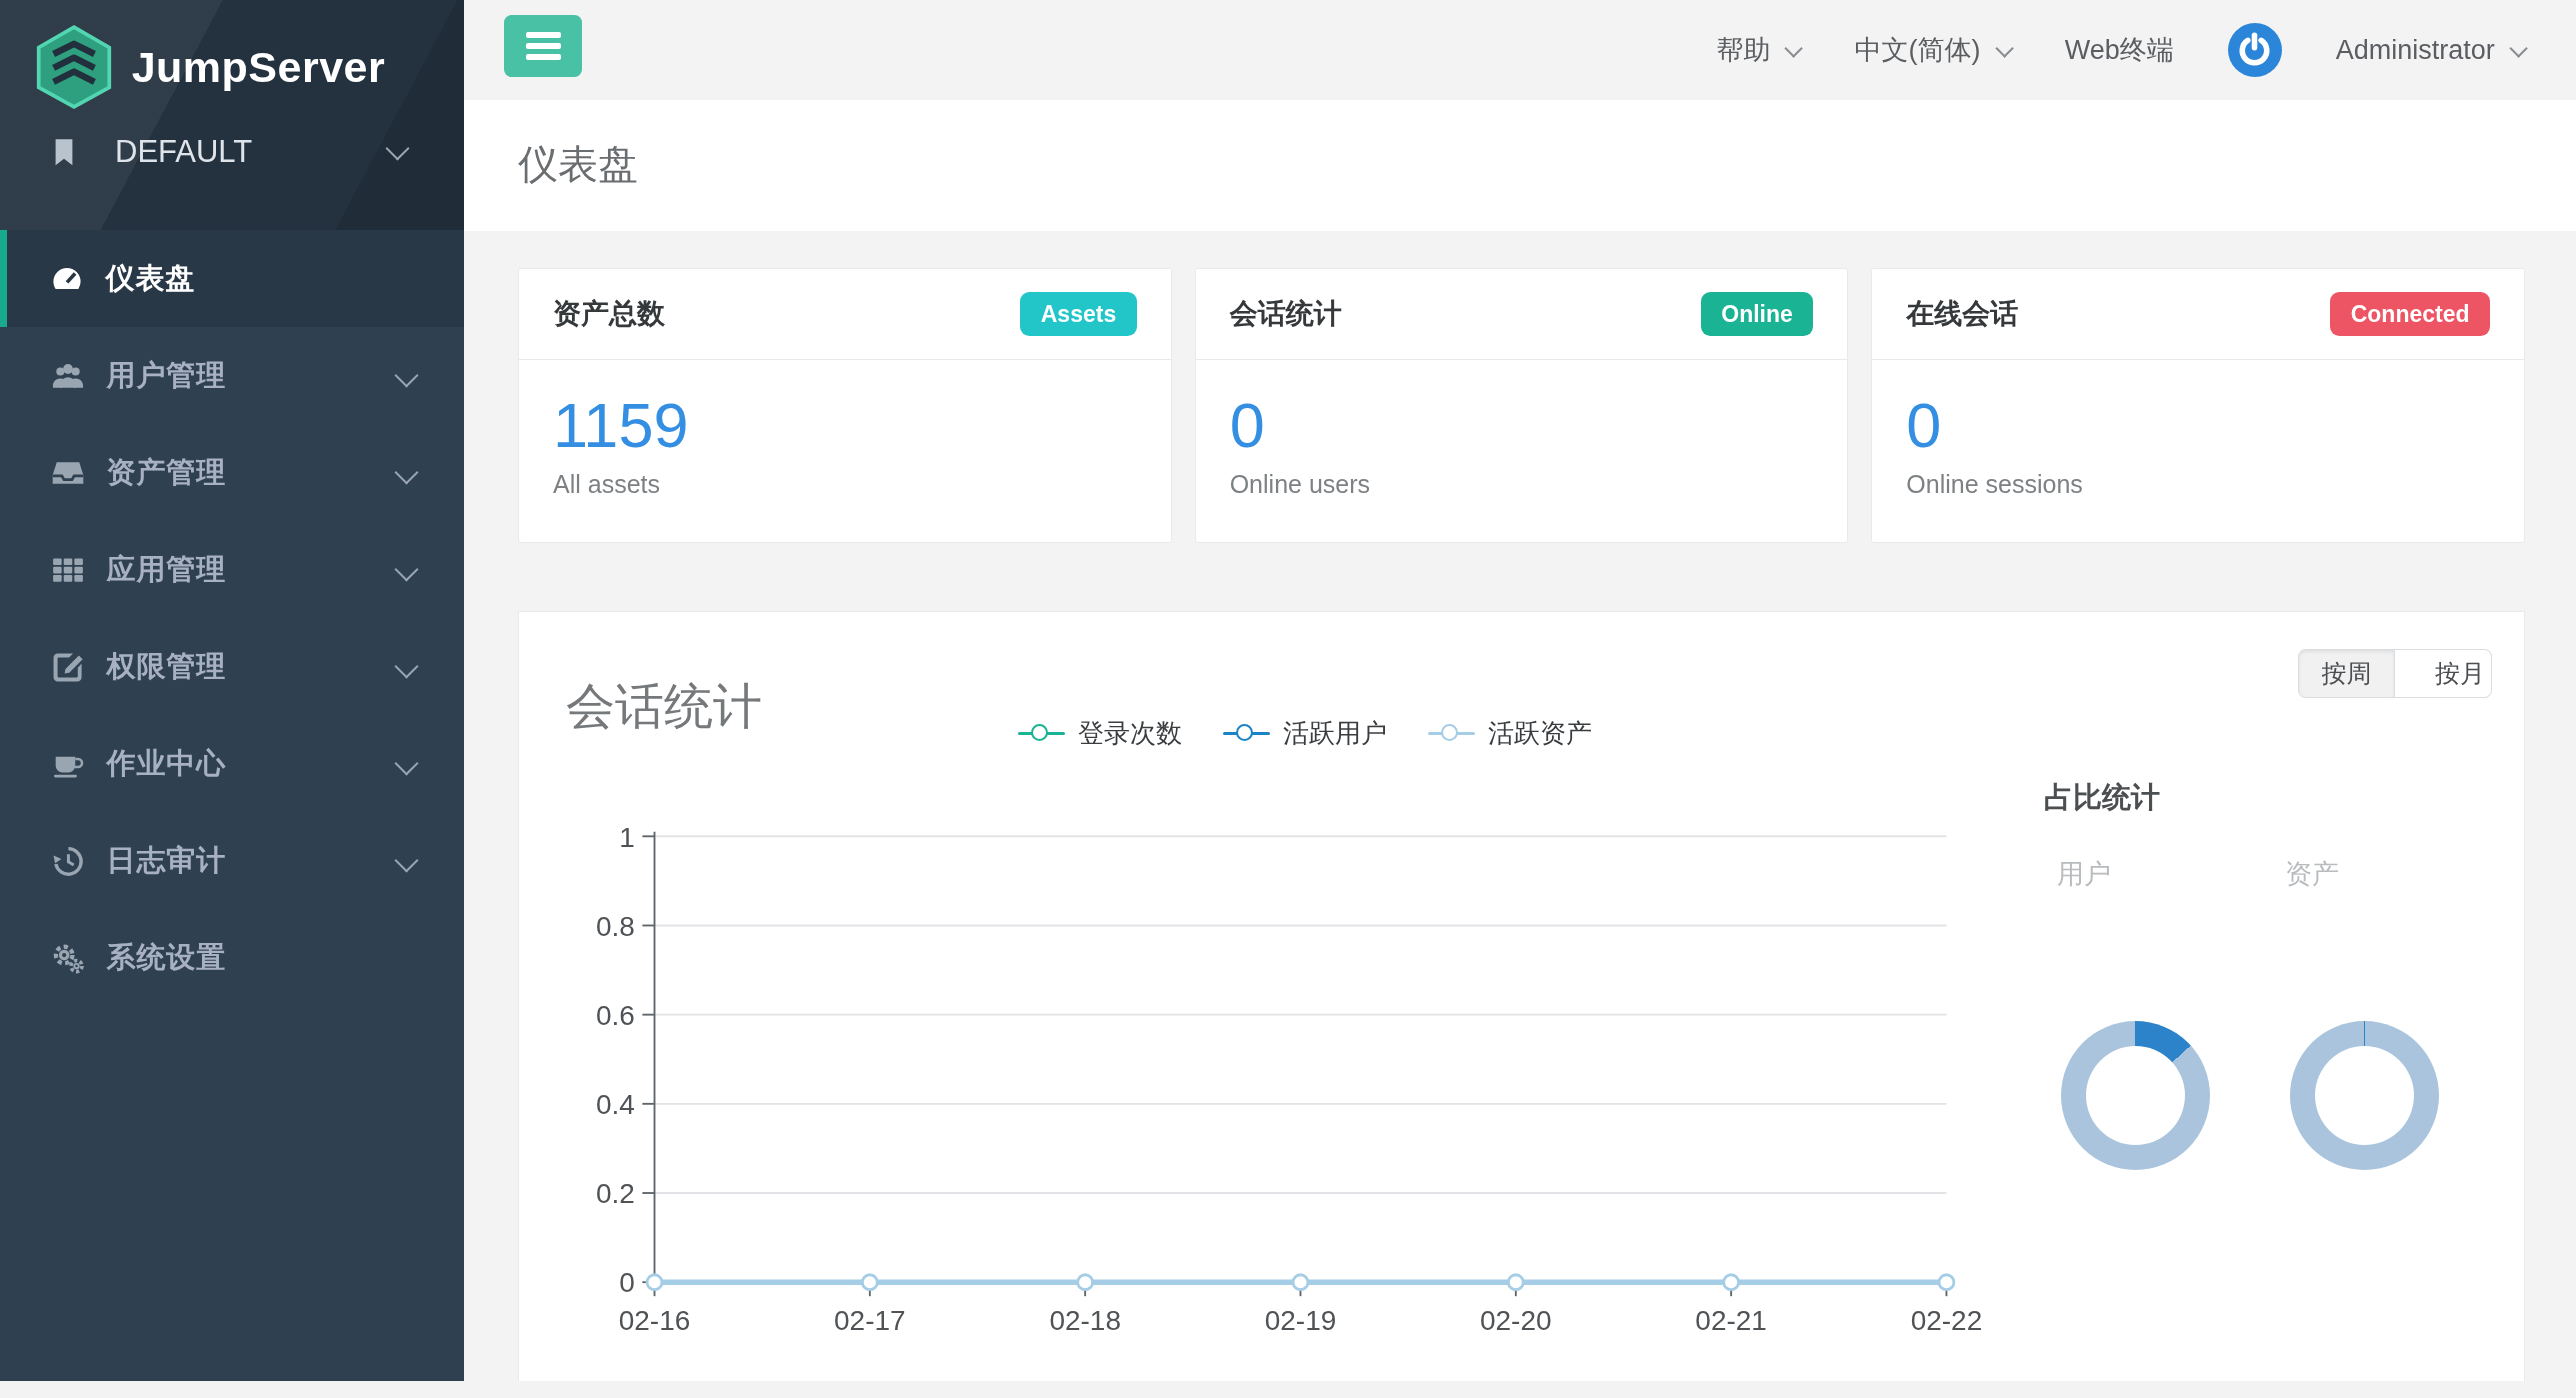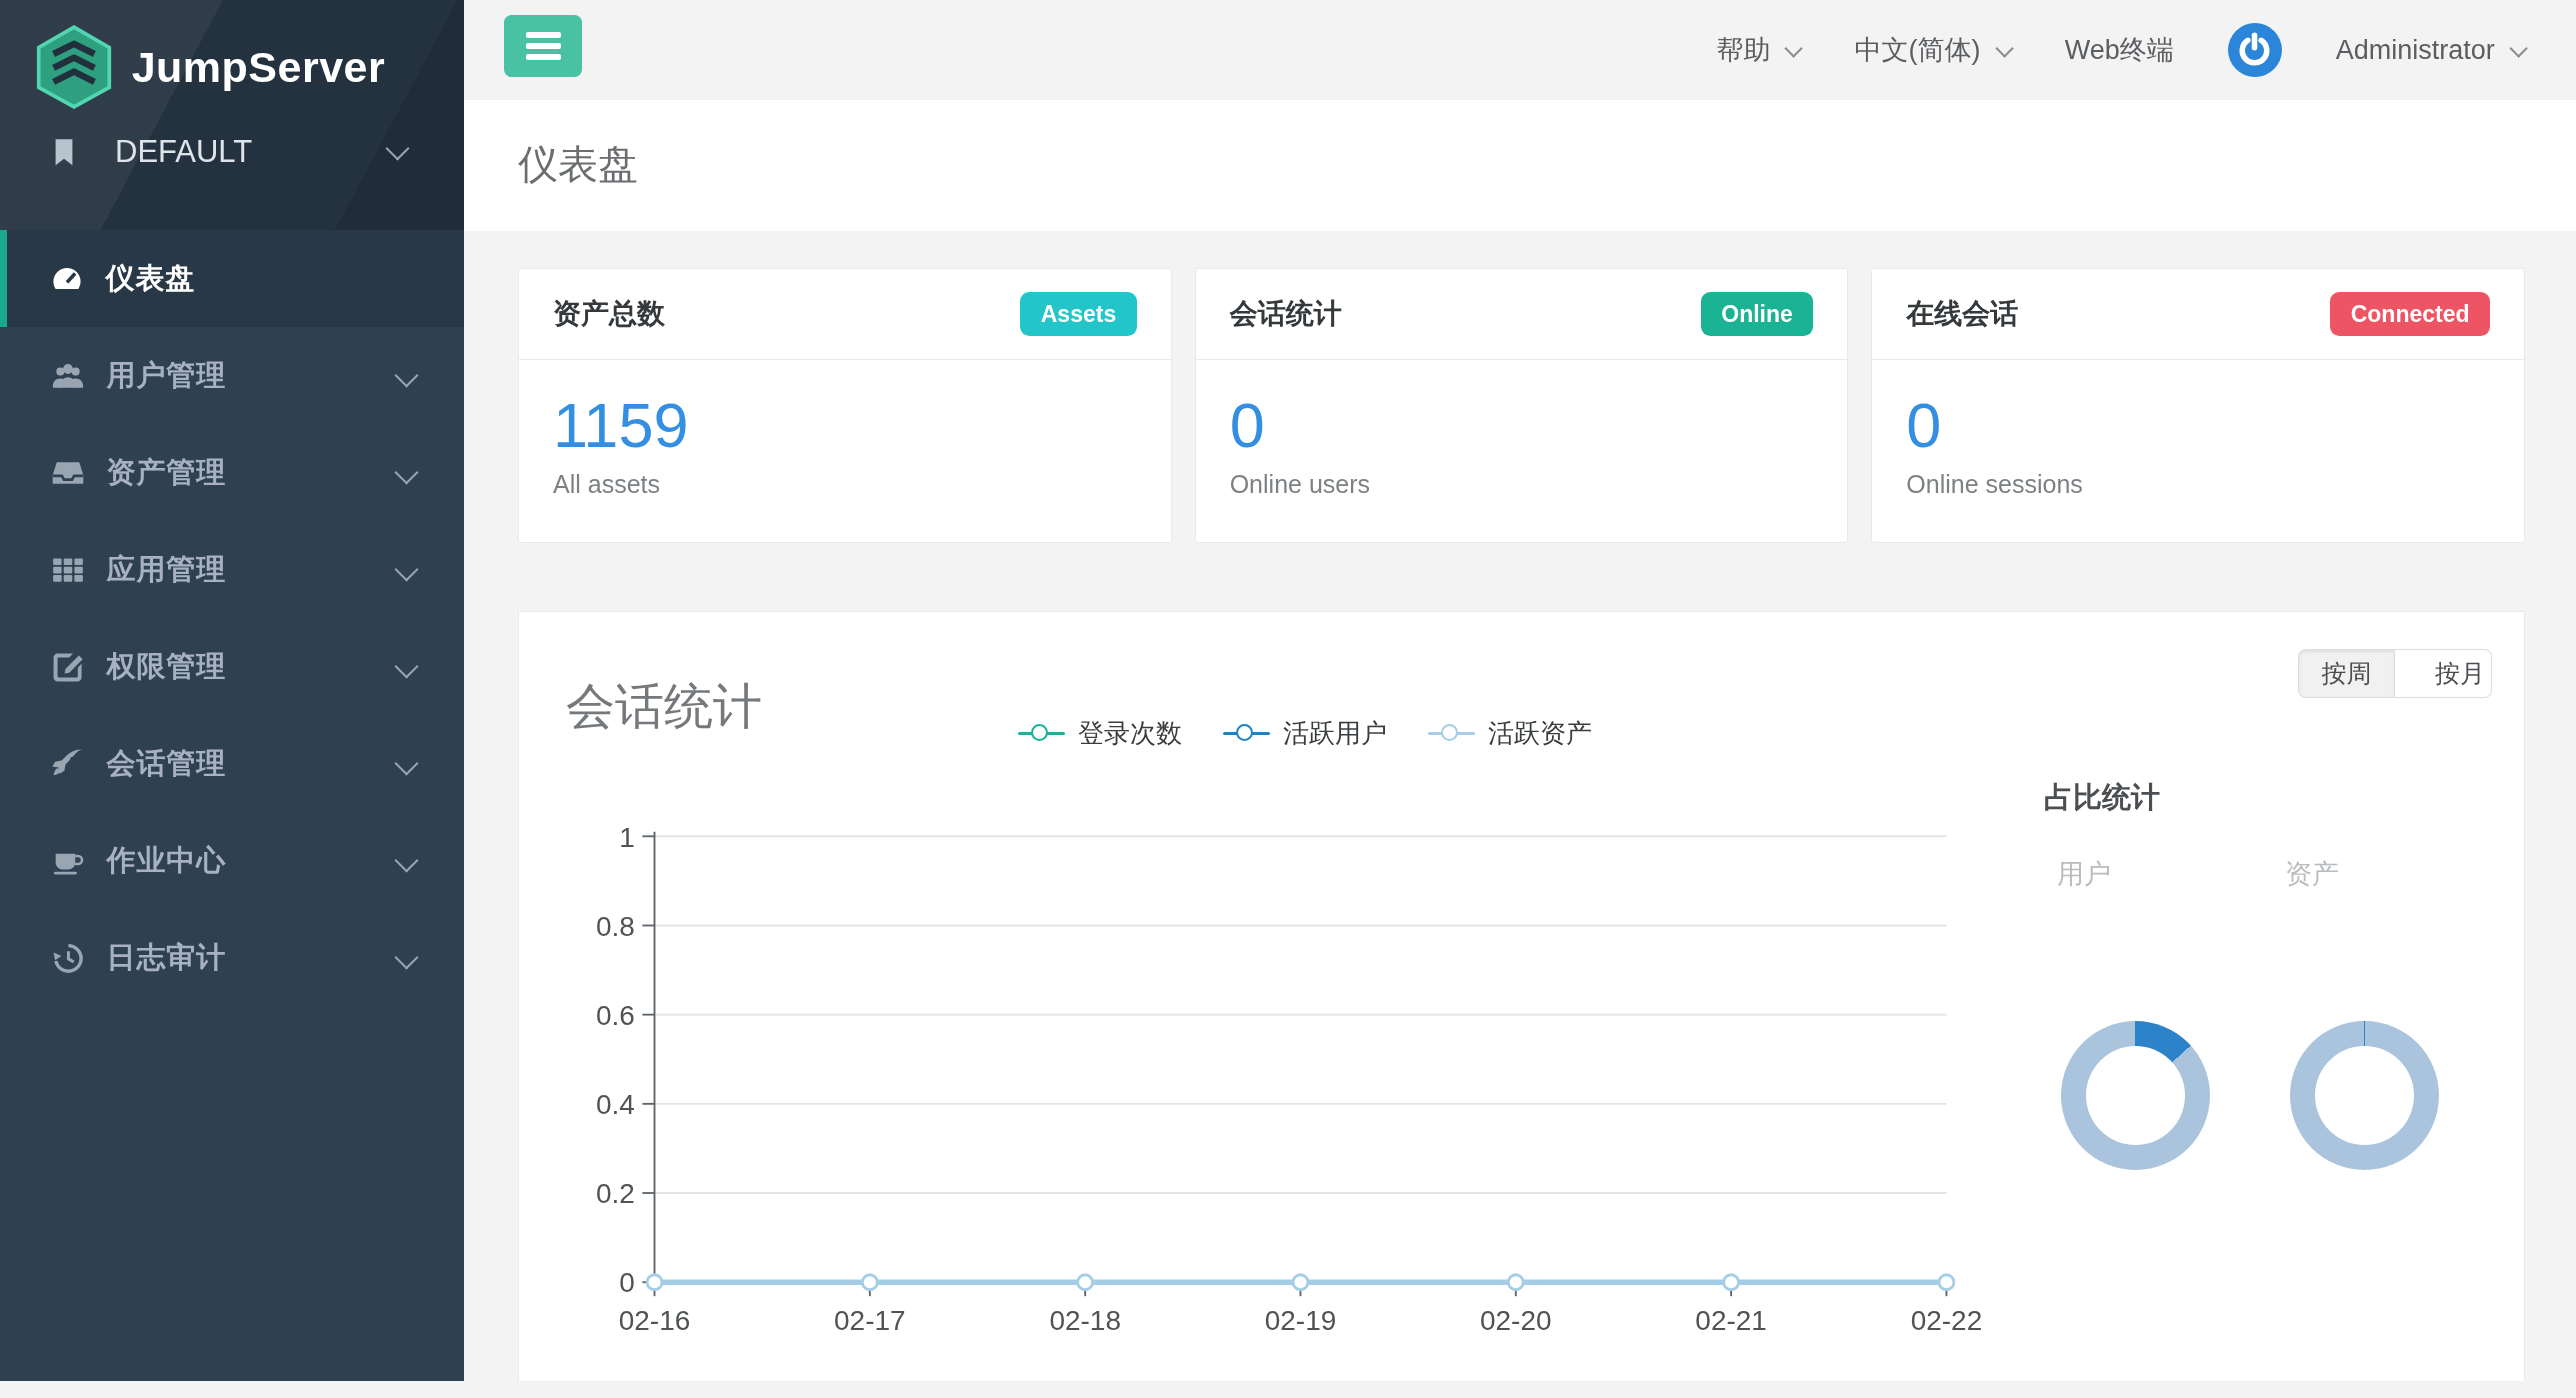--- a/index.html
+++ b/index.html
@@ -161,49 +161,51 @@
               <path d="M12.6 8.3v4.1c0 .3-.2.5-.5.5H3.6c-.3 0-.5-.2-.5-.5V4c0-.3.2-.5.5-.5h4.9l1.9-1.9H3.2c-1.2 0-2 .9-2 2v9.2c0 1.1.9 2 2 2h9.2c1.1 0 2-.9 2-2V6.4z"></path>
               <path d="M6.8 8.9l6.3-6.3 1.8 1.8-6.3 6.3-2.2.4z"></path>
             </svg>
           </span>
         <span class="lbl">权限管理</span>
         <span class="chev"></span>
       </div>
       <div class="nav-item">
         <span class="ico">
             <svg viewBox="0 0 16 16" fill="currentColor">
-              <path d="M15 1c-3.2.1-5.8 1.2-7.6 3L5 6.4l-3 .5L.6 9.2l2.9.5.5 2.9 2.3-1.4.5-3 2.4-2.4C11 4 12.2 1.4 15 1z"></path>
-              <circle cx="10.2" cy="5.8" r="1.2" fill="#2f4050"></circle>
-              <path d="M4.6 11.4c-.6 1.2-2 1.6-3.4 1.9.3-1.4.7-2.8 1.9-3.4z"></path>
-            </svg>
-          </span>
-        <span class="lbl">会话管理</span>
-        <span class="chev"></span>
-      </div>
-      <div class="nav-item">
-        <span class="ico">
-            <svg viewBox="0 0 16 16" fill="currentColor">
               <path d="M2.2 4.6h9.2v4.2a3.2 3.2 0 0 1-3.2 3.2H5.4a3.2 3.2 0 0 1-3.2-3.2z"></path>
               <path d="M11.4 5.6h1.3a1.9 1.9 0 0 1 0 3.8h-1.5" fill="none" stroke="currentColor" stroke-width="1.2"></path>
               <rect x="1.4" y="13" width="10.8" height="1.3" rx=".65"></rect>
             </svg>
           </span>
         <span class="lbl">作业中心</span>
         <span class="chev"></span>
       </div>
       <div class="nav-item">
         <span class="ico">
             <svg viewBox="0 0 16 16" fill="currentColor">
               <path d="M8.2 2.2a6 6 0 1 1-5.9 7.2" fill="none" stroke="currentColor" stroke-width="1.6"></path>
               <path d="M1.2 5.4l.7 3.6 3-1.9z"></path>
               <path d="M8.2 4.8v3.6l2.5 1.5" fill="none" stroke="currentColor" stroke-width="1.4"></path>
             </svg>
           </span>
         <span class="lbl">日志审计</span>
         <span class="chev"></span>
+      </div>
+      <div class="nav-item">
+        <span class="ico">
+            <svg viewBox="0 0 16 16" fill="currentColor">
+              <circle cx="6.2" cy="6.6" r="3.9" fill="none" stroke="currentColor" stroke-width="2" stroke-dasharray="2 1.6"></circle>
+              <circle cx="6.2" cy="6.6" r="2.5"></circle>
+              <circle cx="6.2" cy="6.6" r="1" fill="#2f4050"></circle>
+              <circle cx="12" cy="11.8" r="2.6" fill="none" stroke="currentColor" stroke-width="1.7" stroke-dasharray="1.5 1.2"></circle>
+              <circle cx="12" cy="11.8" r="1.5"></circle>
+              <circle cx="12" cy="11.8" r=".6" fill="#2f4050"></circle>
+            </svg>
+          </span>
+        <span class="lbl">系统设置</span>
       </div>
     </nav>
   </aside>
 
   <header class="navbar">
     <button class="menu-btn">
       <span style="display:contents"><i></i><i></i><i></i></span>
     </button>
     <div class="nav-right">
       <div class="nav-link">

